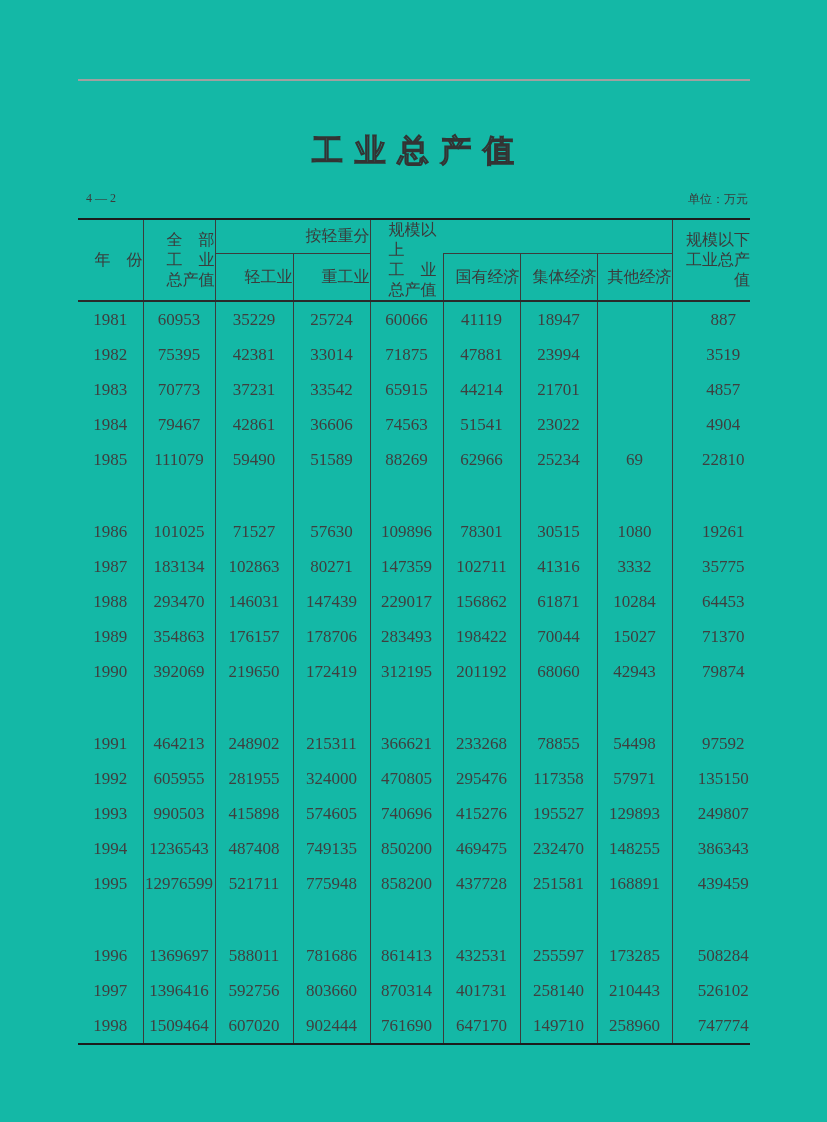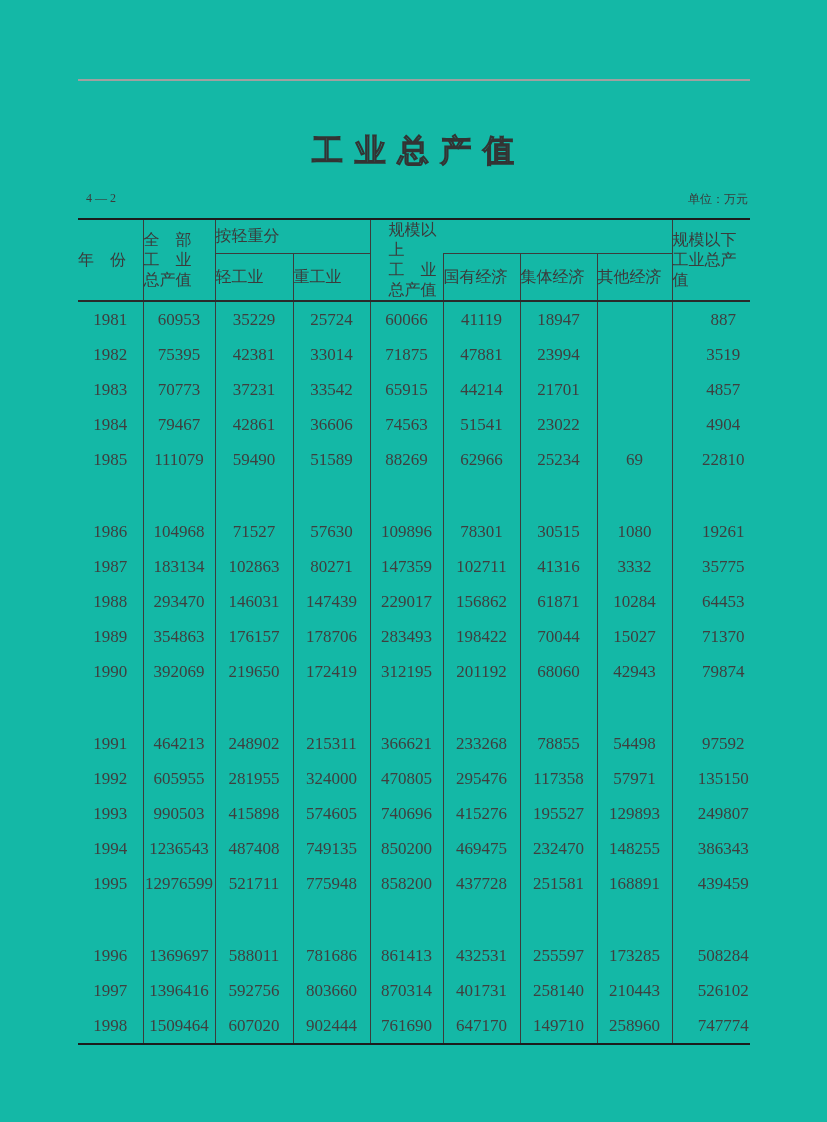--- a/index.html
+++ b/index.html
@@ -47,21 +47,21 @@
     left: 78px; top: 218px;
     width: 672px;
     border-collapse: collapse;
     table-layout: fixed;
     border-top: 2px solid #1c1c1c;
     border-bottom: 2px solid #1c1c1c;
     font-size: 16px;
   }
   .output-table th {
     font-weight: normal;
-    text-align: left;
+    text-align: right;
     vertical-align: middle;
     padding: 0;
     line-height: 1.25;
     color: #3b3b3b;
   }
   .output-table thead { border-bottom: 2px solid #2a2a2a; }
   .hrow1 { height: 30px; }
   .hrow2 { height: 42px; }
   .pre { white-space: pre-line; }
   .bR { border-right: 1px solid #3c3c3c; }
@@ -194,21 +194,21 @@
           <td></td>
           <td></td>
           <td></td>
           <td></td>
           <td></td>
           <td></td>
           <td></td>
         </tr>
         <tr>
           <td>1986</td>
-          <td>104968</td>
+          <td>101025</td>
           <td>71527</td>
           <td>57630</td>
           <td>109896</td>
           <td>78301</td>
           <td>30515</td>
           <td>1080</td>
           <td>19261</td>
         </tr>
         <tr>
           <td>1987</td>

